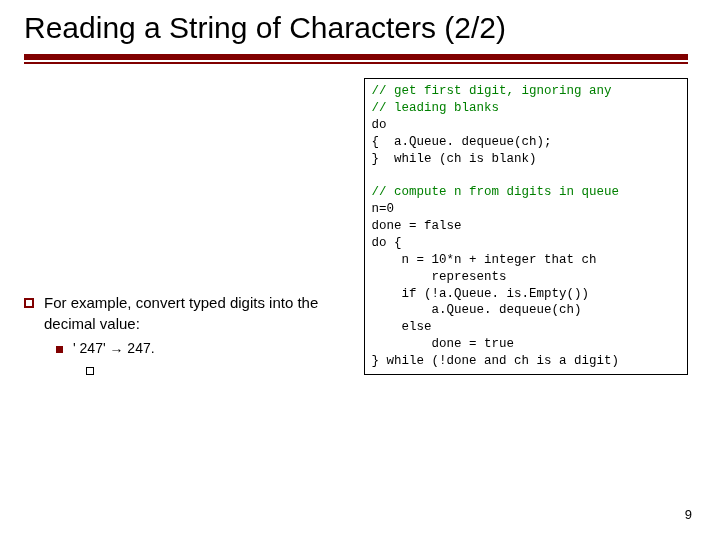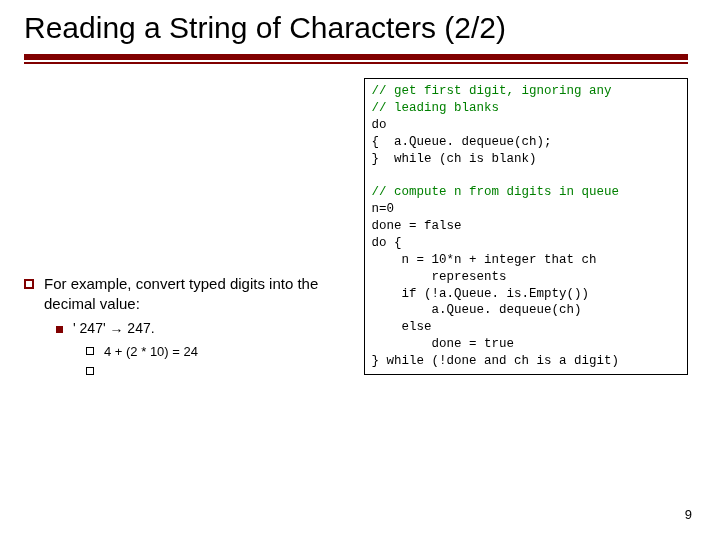--- a/index.html
+++ b/index.html
@@ -128,24 +128,20 @@
         <span class="lvl1-text">For example, convert typed digits into the decimal value:</span>
       </div>
 
       <div class="lvl2">
         <span class="bullet-square"></span>
         <span>' 247' → 247.</span>
       </div>
 
       <div class="lvl3">
         <span class="bullet-open"></span>
-        <span>4 + (2   * 10) = 24</span>
-      </div>
-      <div class="lvl3">
-        <span class="bullet-open"></span>
       </div>
 
     </div>
 
     <div class="right"><span class="comment">// get first digit, ignoring any</span>
 <span class="comment">// leading blanks</span>
 <span>do</span>
 <span>{  a.Queue. dequeue(ch);</span>
 <span>}  while (ch is blank)</span>
 <span></span>

